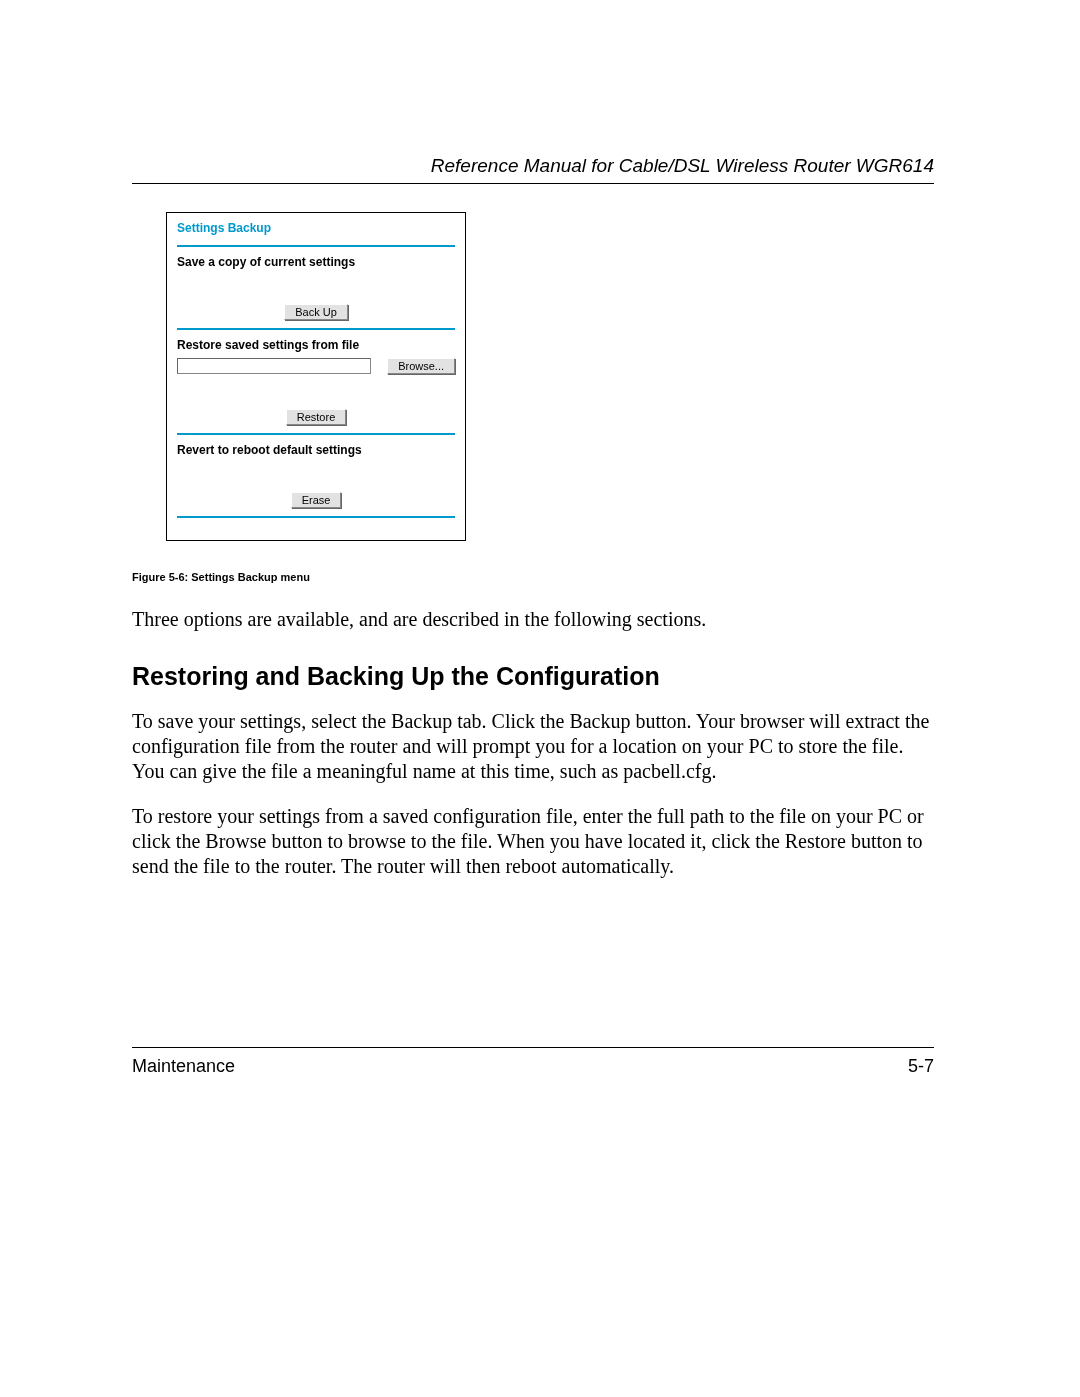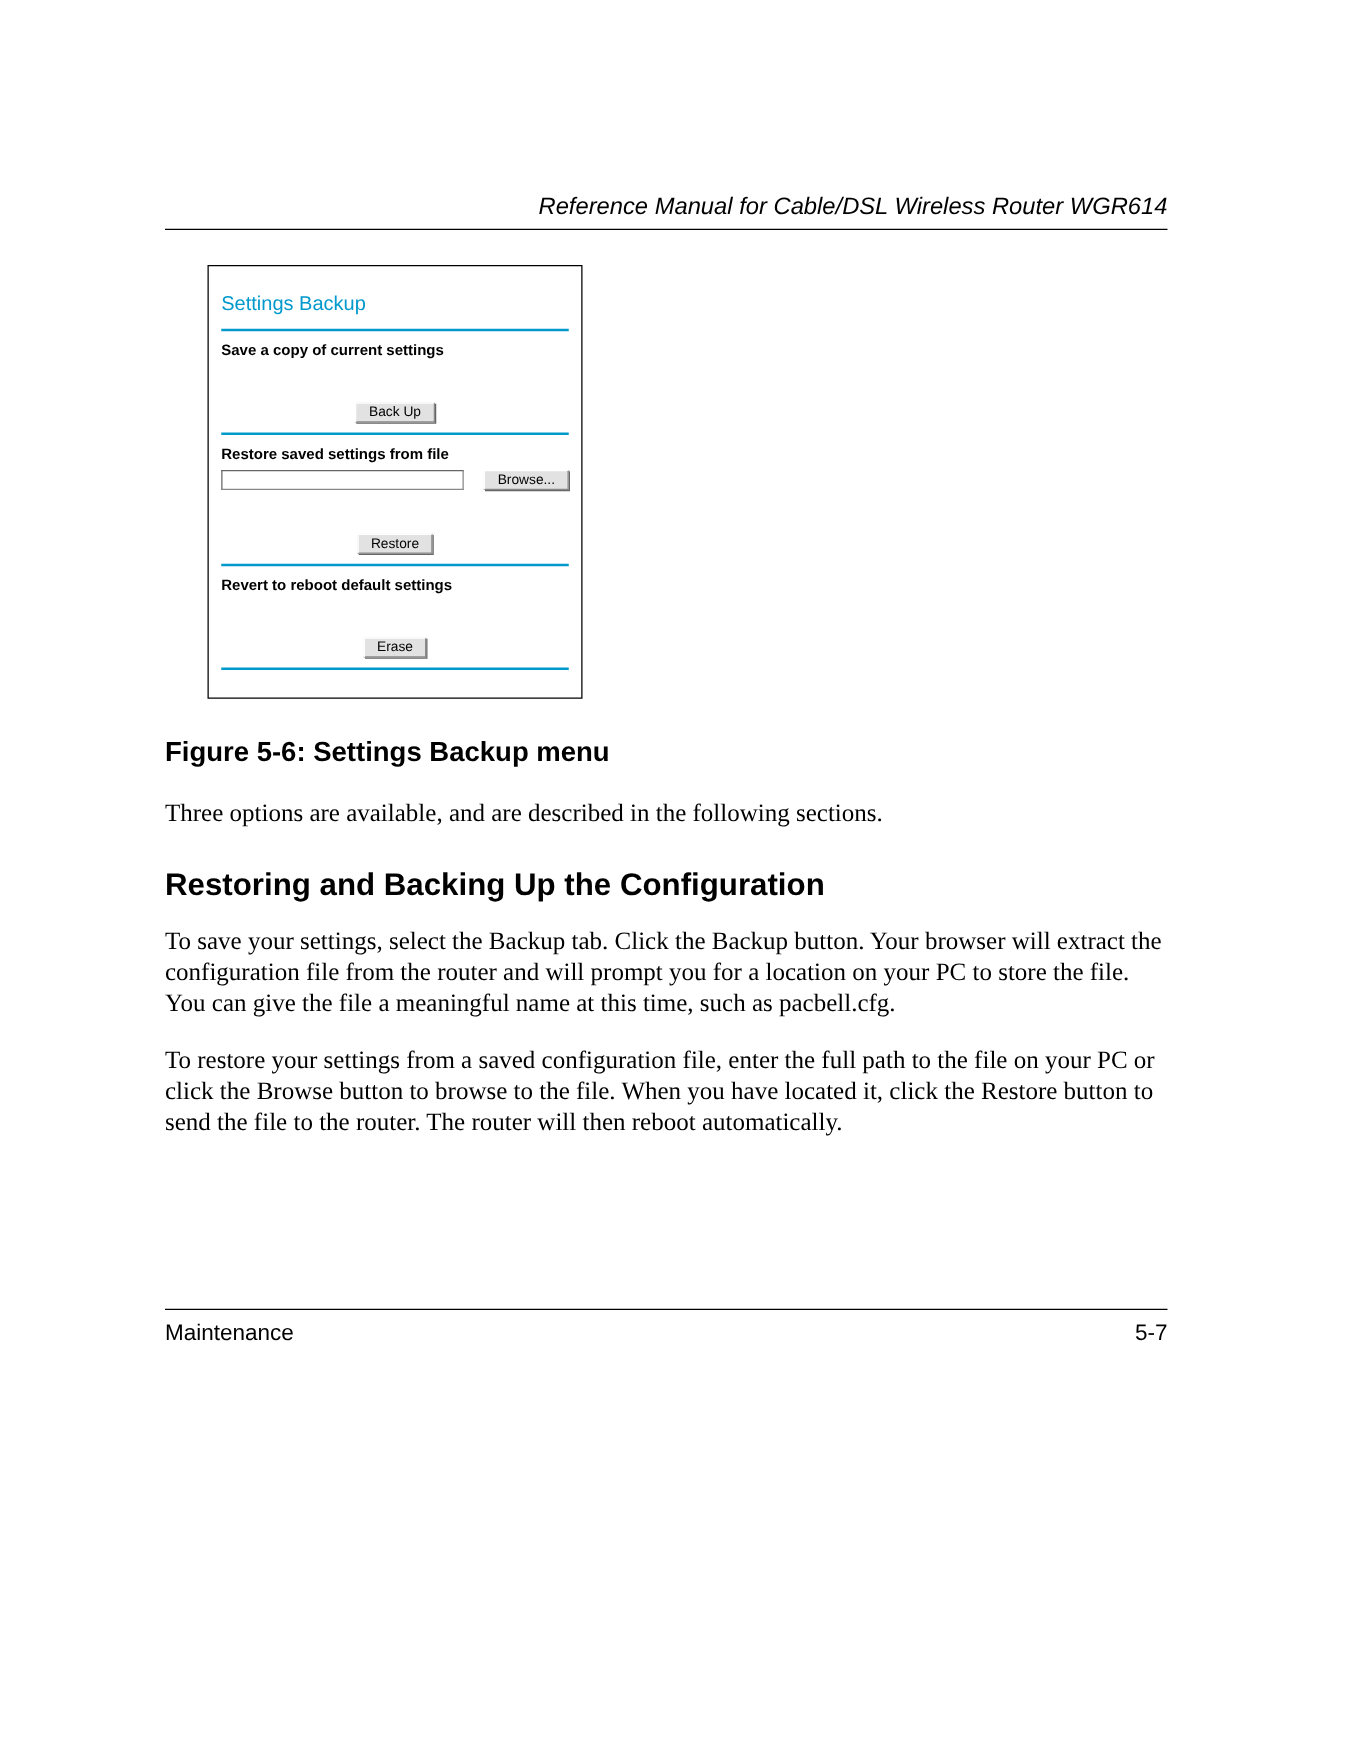--- a/index.html
+++ b/index.html
@@ -39,23 +39,23 @@
   .screenshot {
     width: 300px;
     border: 1px solid #000;
     background: #fff;
     padding: 8px 10px 14px 10px;
     font-family: Arial, Helvetica, sans-serif;
     box-sizing: border-box;
   }
   .ss-title {
     color: #0099cc;
-    font-weight: normal;
-    font-size: 16px;
-    margin: 14px 0 10px 0;
+    font-weight: bold;
+    font-size: 12px;
+    margin: 0 0 10px 0;
   }
   .ss-hr {
     border: none;
     border-top: 2px solid #0099cc;
     margin: 8px 0;
   }
   .ss-label {
     font-size: 12px;
     font-weight: bold;
     margin: 2px 0 6px 0;
@@ -90,21 +90,21 @@
     border-top-color: #666;
     border-left-color: #666;
     background: #fff;
     font-size: 11px;
     padding: 0 2px;
     box-sizing: border-box;
   }
   .caption {
     font-family: Arial, Helvetica, sans-serif;
     font-weight: bold;
-    font-size: 22px;
+    font-size: 11px;
     margin: 30px 0 24px 0;
   }
   .section-h2 {
     font-family: Arial, Helvetica, sans-serif;
     font-weight: bold;
     font-size: 25px;
     margin: 30px 0 18px 0;
   }
   .footer {
     position: absolute;

